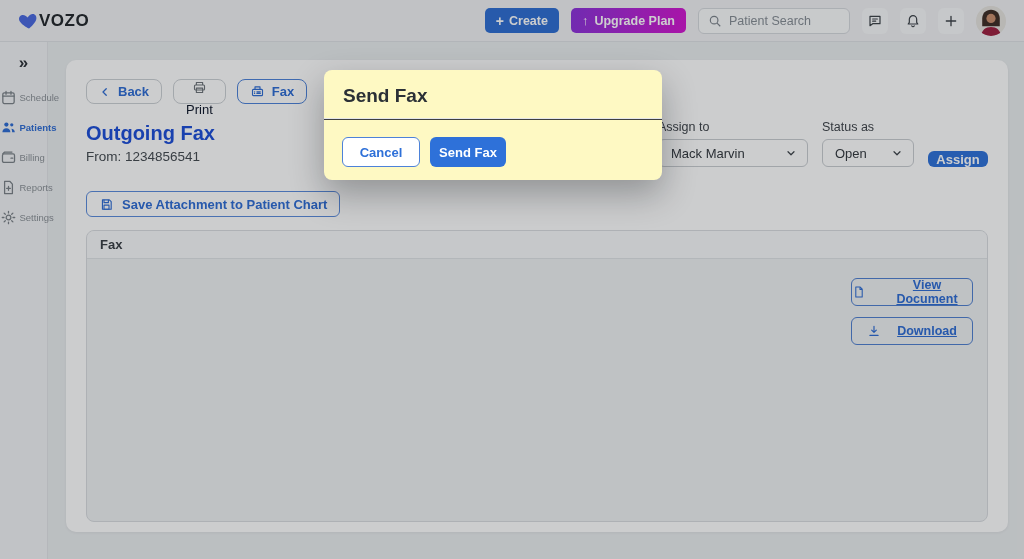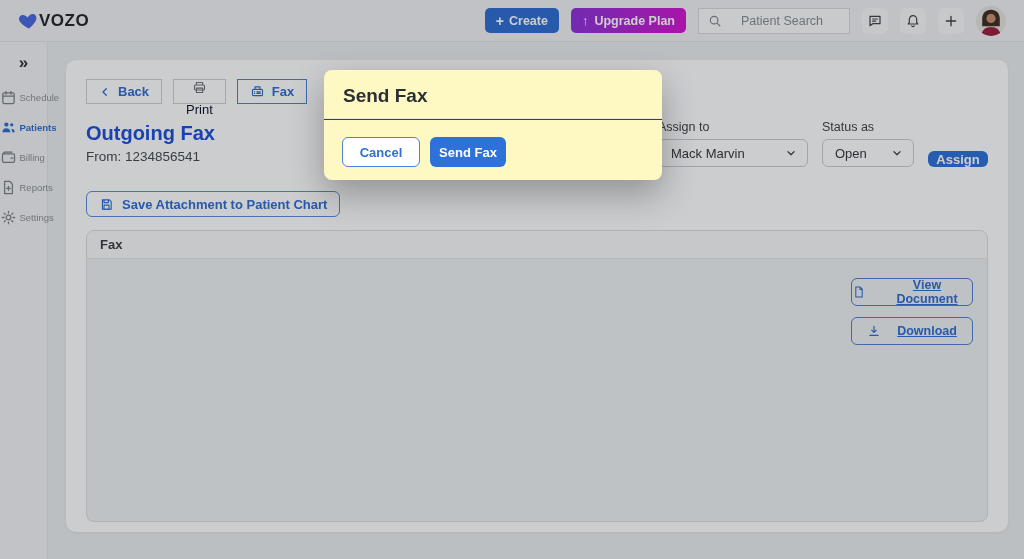--- a/index.html
+++ b/index.html
@@ -13,22 +13,22 @@
   .logo { display:flex; align-items:flex-end; gap:1px; }
   .logo-heart { width:20px; height:20px; transform:rotate(-6deg); }
   .logo-text { font-size:17px; font-weight:800; letter-spacing:.5px; color:#23272c; }
   .topbar-right { margin-left:auto; display:flex; align-items:center; gap:12px; }
   .btn-create { display:flex; align-items:center; gap:5px; height:25px; padding:0 11px; border:none; border-radius:5px;
                 background:#2e6ed3; color:#fff; font-size:12.5px; font-weight:600; cursor:pointer; }
   .btn-upgrade { display:flex; align-items:center; gap:6px; height:25px; padding:0 11px; border:none; border-radius:5px;
                  background:linear-gradient(100deg,#8b33da 0%,#d415cf 100%); color:#fff; font-size:12.5px; font-weight:600; cursor:pointer; }
   .btn-create .plus { font-size:14px; font-weight:700; line-height:1; }
   .btn-upgrade .up { font-size:13px; font-weight:700; line-height:1; }
-  .searchbox { display:flex; align-items:center; gap:19px; width:152px; height:26px; padding:0 9px;
-               background:#fafbfc; border:1px solid #d6d9dd; border-radius:0; color:#7d848b; }
+  .searchbox { display:flex; align-items:center; gap:7px; width:152px; height:26px; padding:0 9px;
+               background:#fafbfc; border:1px solid #d6d9dd; border-radius:6px; color:#7d848b; }
   .searchbox input { border:none; outline:none; background:transparent; font-size:12.5px; color:#4a5057; width:110px;
                      font-family:"Liberation Sans",sans-serif; }
   .searchbox input::placeholder { color:#868d94; }
   .iconbtn { width:26px; height:26px; border:none; border-radius:6px; background:#f8f9fa; color:#3c4248;
              display:flex; align-items:center; justify-content:center; cursor:pointer; }
   .avatar { width:30px; height:30px; border-radius:50%; overflow:hidden; background:#e8e6e2; cursor:pointer; flex:0 0 auto; }
 
   
   .body-row { display:flex; height:517px; position:relative; z-index:1; }
   .sidebar { width:48px; background:#f2f3f5; border-right:1px solid #e2e4e7; display:flex; flex-direction:column;
@@ -39,21 +39,21 @@
   .nav-item .nav-label { font-size:9.5px; color:#8a9096; }
   .nav-item.active { color:#2e6cd4; }
   .nav-item.active .nav-label { color:#2e6cd4; font-weight:600; }
 
   .main { flex:1; padding:18px 16px 0 18px; }
   .card { background:#ffffff; border-radius:10px; height:472px; padding:19px 20px; box-shadow:0 1px 3px rgba(30,35,40,.06); }
 
   
   .toolbar-row { display:flex; align-items:center; gap:11px; }
   .tbtn { display:flex; align-items:center; gap:7px; height:25px; padding:0 12px; background:#fff;
-          border:1px solid #ccd0d4; border-radius:0; font-size:13px; cursor:pointer; font-family:"Liberation Sans",sans-serif; }
+          border:1px solid #ccd0d4; border-radius:8px; font-size:13px; cursor:pointer; font-family:"Liberation Sans",sans-serif; }
   .tbtn-back { color:#2e6cd4; font-weight:600; }
   .tbtn-print { color:#0f172a;flex-direction:column; }
   .tbtn-fax { color:#2e6cd4; border-color:#4d82d9; font-weight:600; }
 
   
   .title-row { display:flex; margin-top:16px; }
   .page-title { font-size:20px; font-weight:600; color:#1d4ed8; line-height:26px; }
   .from-line { margin-top:3px; font-size:13.5px; color:#454b51; }
   .assign-controls { margin-left:auto; display:flex; align-items:flex-end; gap:14px; }
   .ctl-group { display:flex; flex-direction:column; }

